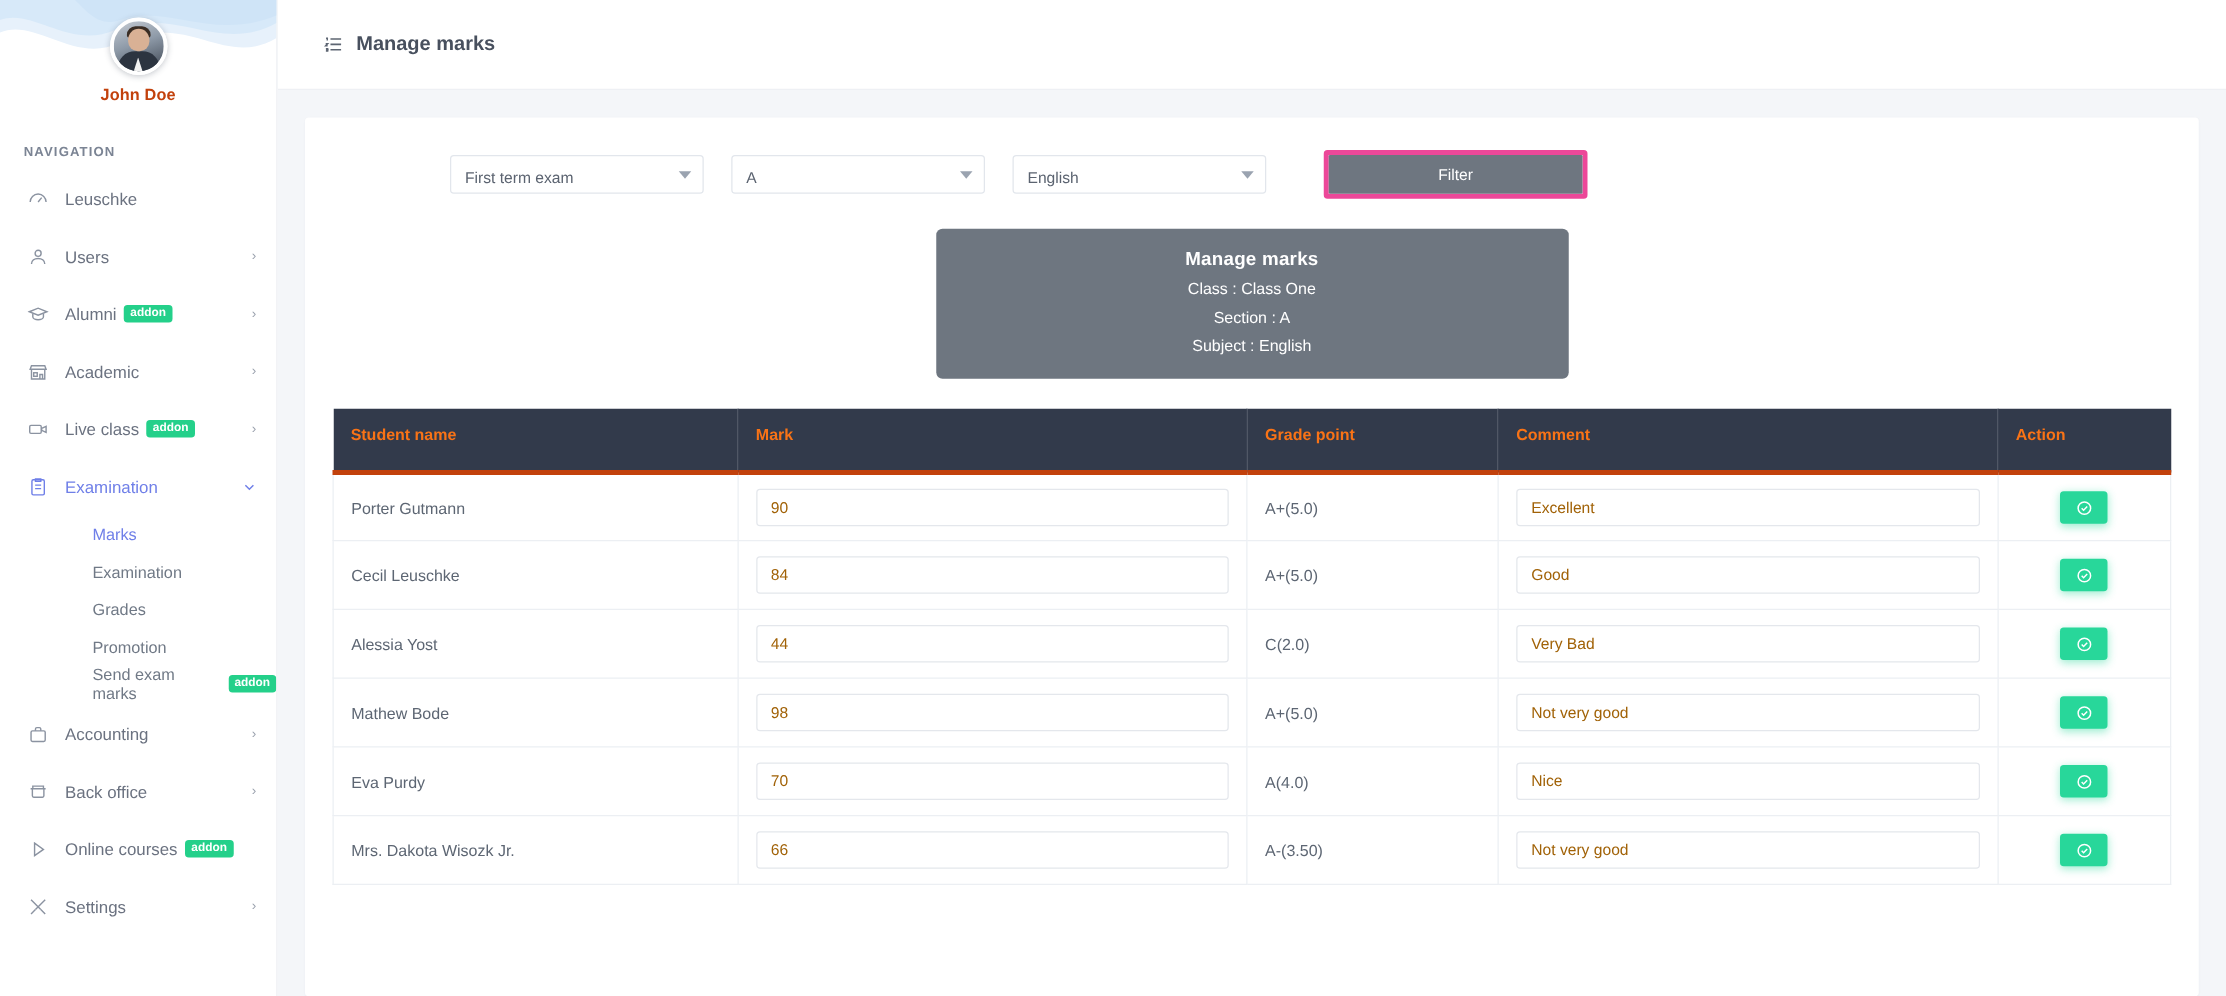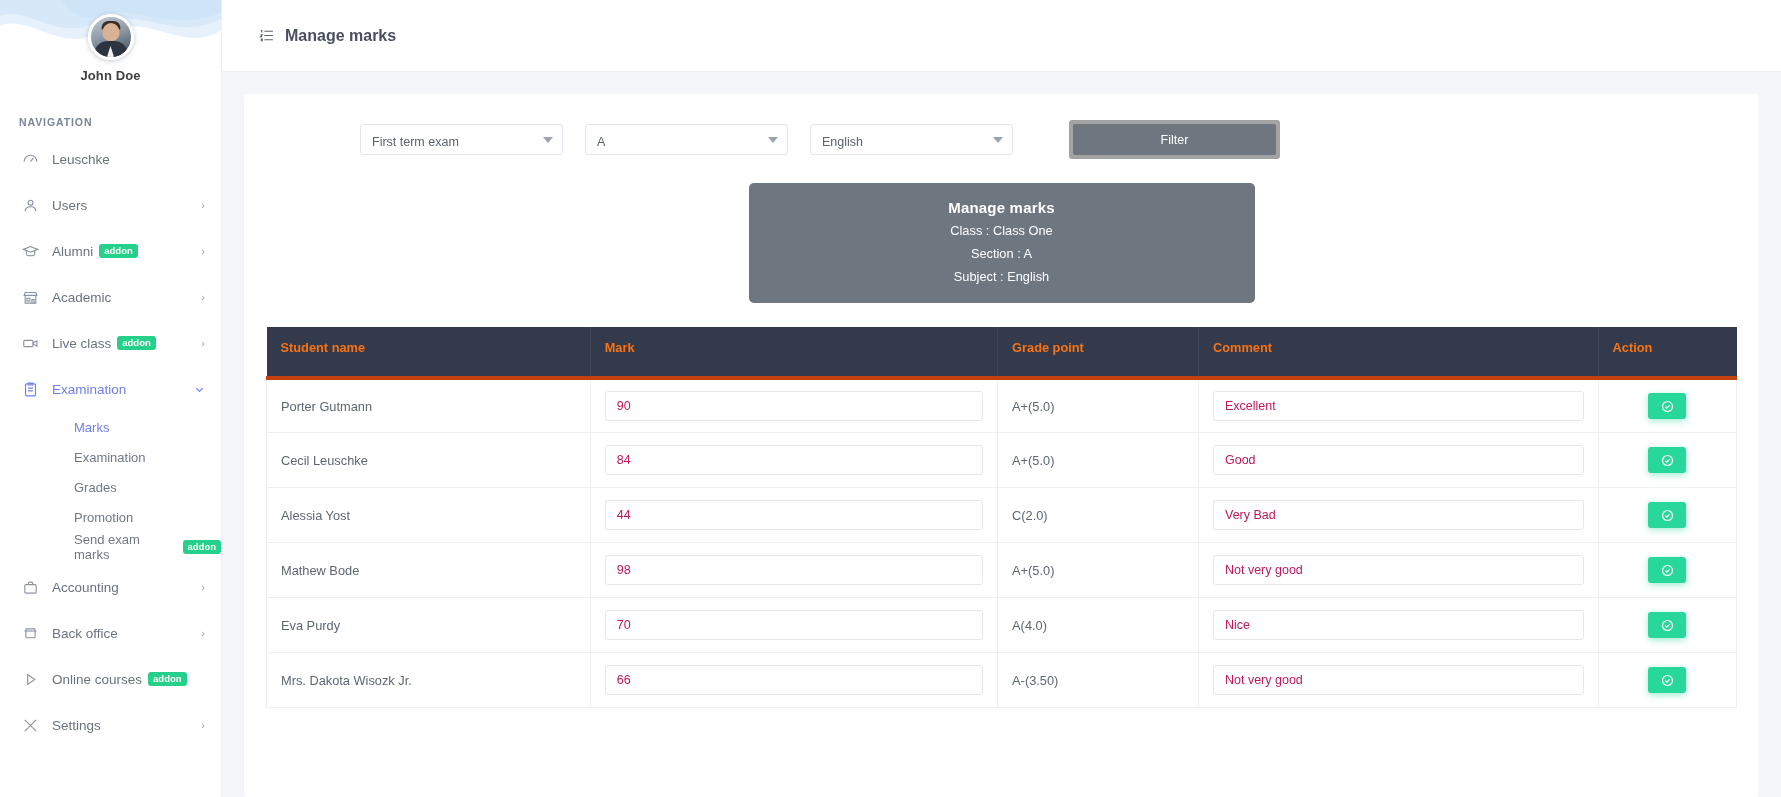--- a/index.html
+++ b/index.html
@@ -49,21 +49,21 @@
     position:absolute; left:50%; bottom:-3px; transform:translateX(-50%);
     width:34px; height:19px; border-radius:14px 14px 0 0;
     background:#2c3440;
   }
   .avatar .shirt {
     position:absolute; left:50%; bottom:-3px; transform:translateX(-50%);
     width:9px; height:14px; background:#f2f2f2;
     clip-path: polygon(50% 0,100% 100%,0 100%);
   }
   .profile-name {
-    margin-top: 8px; font-size: 13px; font-weight: 700; color: #404040;
+    margin-top: 8px; font-size: 13px; font-weight: 700; color: #c2410c;
     letter-spacing: .1px;
   }
   .nav-title {
     margin: 33px 0 8px 19px;
     font-size: 10.5px; font-weight: 700; letter-spacing: .9px;
     color: #7b8494; text-transform: uppercase;
   }
   .nav-item {
     display: flex; align-items: center;
     height: 46px; padding: 0 16px 0 22px;
@@ -134,23 +134,23 @@
   }
   .select-box .caret {
     position: absolute; right: 9px; top: 50%;
     transform: translateY(-50%);
     width: 0; height: 0;
     border-left: 5.5px solid transparent;
     border-right: 5.5px solid transparent;
     border-top: 6px solid #9aa3b0;
   }
   .filter-btn-wrap {
-    border: 4px solid #a3a3a3;
+    border: 4px solid #ec4899;
     border-radius: 3px;
-    padding: 0; margin-left: 34px;
+    padding: 0; margin-left: 24px;
     display: inline-flex;
   }
   .filter-btn {
     width: 203px; height: 31px;
     background: #6e7680; border: none; border-radius: 1px;
     color: #fff; font-size: 12.5px; font-family: inherit;
     cursor: pointer;
     display: flex; align-items: center; justify-content: center;
   }
 
@@ -185,21 +185,21 @@
     border-right: 1px solid #eceff3;
     padding: 0 14px;
     height: 55px;
     vertical-align: middle;
     font-size: 12.8px; color: #5d6673;
   }
   table.marks tbody td:first-child { border-left: 1px solid #eceff3; }
   .cell-input {
     width: 100%; height: 30px;
     border: 1px solid #e4e7ec; border-radius: 3px;
-    padding: 0 11px; font-size: 12.5px; color: #be185d;
+    padding: 0 11px; font-size: 12.5px; color: #a16207;
     font-family: inherit; background: #fff; outline: none;
   }
   td.td-mark { padding: 0 10px 0 14px; }
   td.td-comment { padding: 0 10px 0 14px; }
   td.td-action { text-align: center; }
   .ok-btn {
     width: 38px; height: 26px;
     background: #28d79a; border: none; border-radius: 3px;
     color: #fff; cursor: pointer;
     display: inline-flex; align-items: center; justify-content: center;

